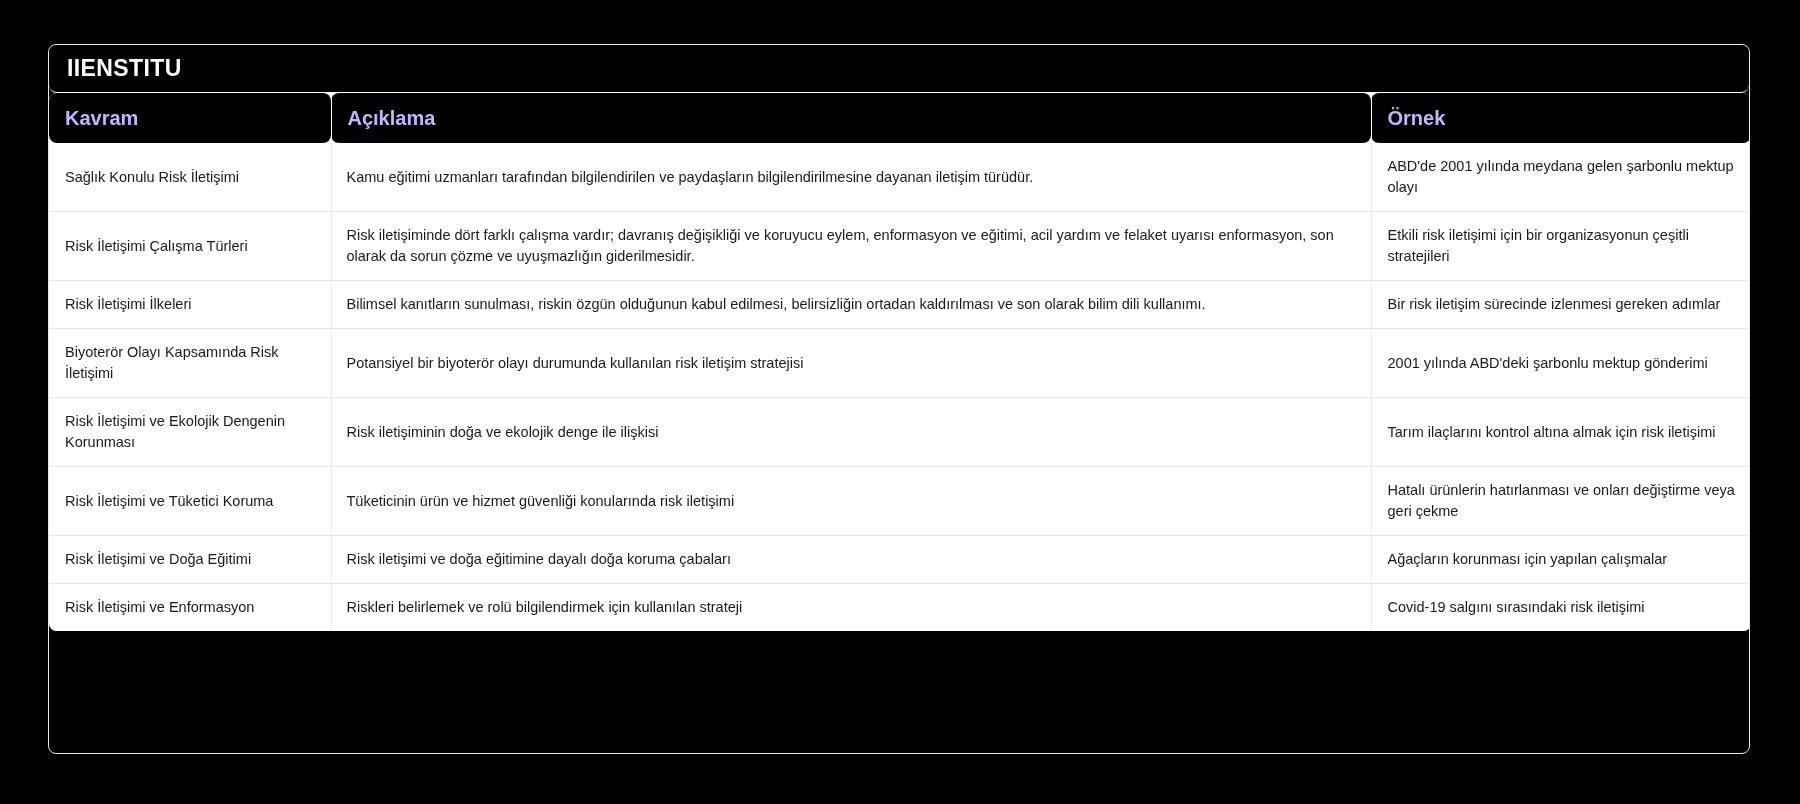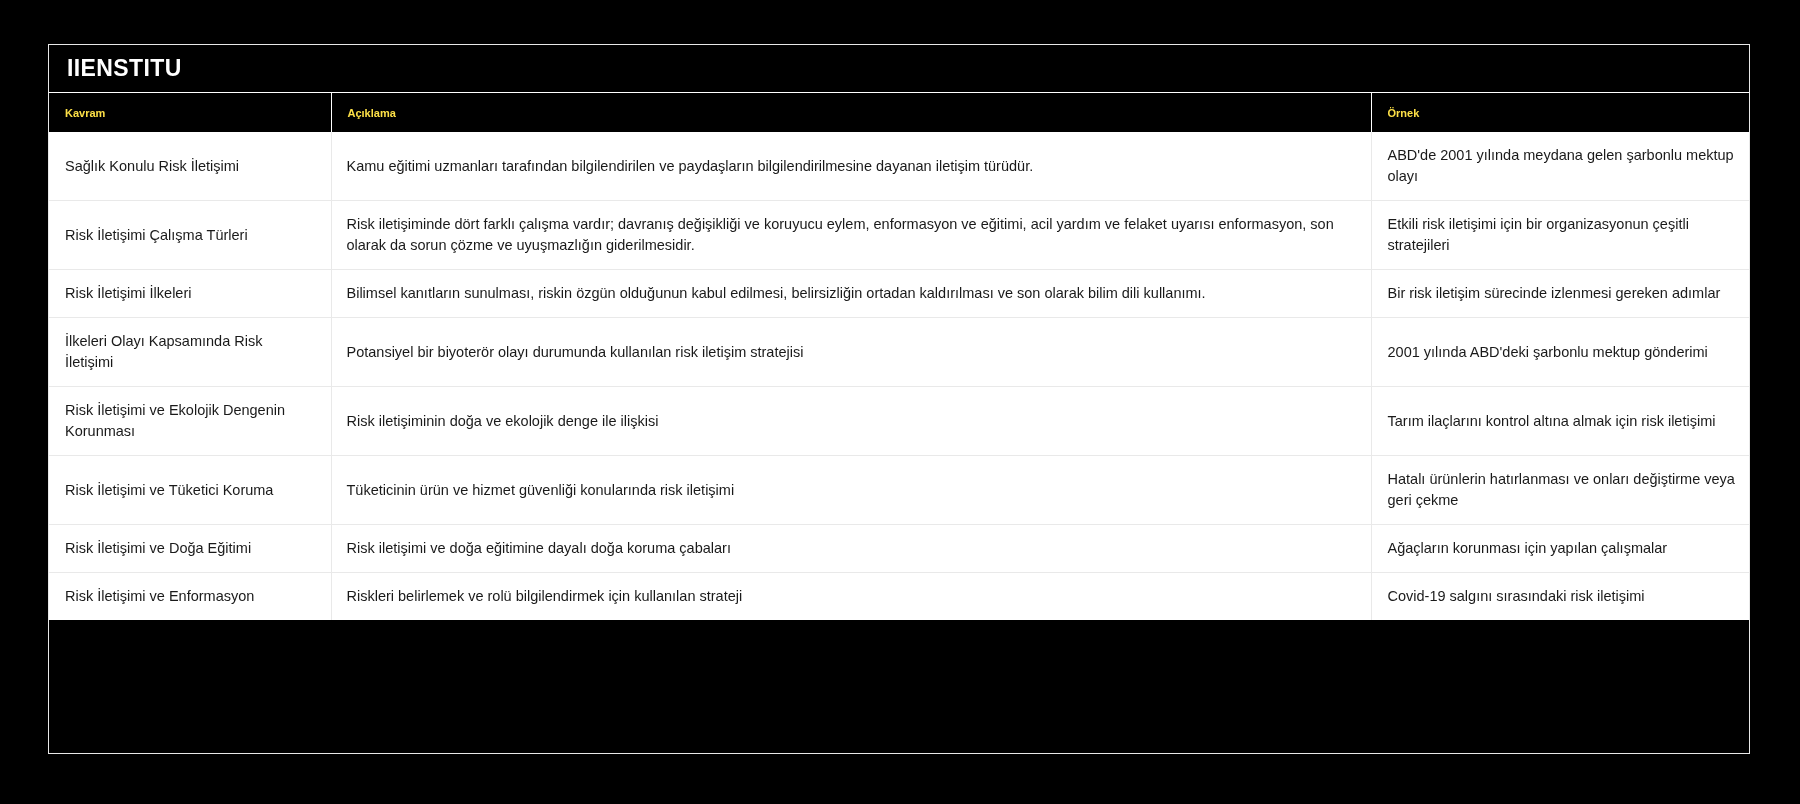--- a/index.html
+++ b/index.html
@@ -1,16 +1,16 @@
 <!DOCTYPE html>
 <html lang="tr"><head>
 <meta charset="utf-8">
 <title>IIENSTITU - Risk İletişimi Tablosu</title>
 <style>
-  * { box-sizing: border-box; }
+  * { box-sizing: border-box; border-radius: 8px; }
   html, body {
     margin: 0;
     padding: 0;
     width: 1800px;
     height: 804px;
     background: #000000;
     overflow: hidden;
     font-family: "Liberation Sans", "DejaVu Sans", sans-serif;
   }
 
@@ -52,22 +52,22 @@
   
   table.data-table {
     width: 100%;
     border-collapse: collapse;
     table-layout: fixed;
     background: #ffffff;
   }
 
   thead th {
     background: #000000;
-    color: #fde047;
-    font-size: 11px;
+    color: #c4b5fd;
+    font-size: 20px;
     font-weight: bold;
     text-align: left;
     padding: 14px 16px 13px 16px;
     border-right: 1px solid #ffffff;
     vertical-align: middle;
     white-space: nowrap;
   }
   thead th:last-child { border-right: none; }
 
   tbody td {
@@ -126,21 +126,21 @@
           <td class="cell-concept">Risk İletişimi Çalışma Türleri</td>
           <td class="cell-desc">Risk iletişiminde dört farklı çalışma vardır; davranış değişikliği ve koruyucu eylem, enformasyon ve eğitimi, acil yardım ve felaket uyarısı enformasyon, son olarak da sorun çözme ve uyuşmazlığın giderilmesidir.</td>
           <td class="cell-example">Etkili risk iletişimi için bir organizasyonun çeşitli stratejileri</td>
         </tr>
         <tr>
           <td class="cell-concept">Risk İletişimi İlkeleri</td>
           <td class="cell-desc">Bilimsel kanıtların sunulması, riskin özgün olduğunun kabul edilmesi, belirsizliğin ortadan kaldırılması ve son olarak bilim dili kullanımı.</td>
           <td class="cell-example">Bir risk iletişim sürecinde izlenmesi gereken adımlar</td>
         </tr>
         <tr>
-          <td class="cell-concept">İlkeleri Olayı Kapsamında Risk İletişimi</td>
+          <td class="cell-concept">Biyoterör Olayı Kapsamında Risk İletişimi</td>
           <td class="cell-desc">Potansiyel bir biyoterör olayı durumunda kullanılan risk iletişim stratejisi</td>
           <td class="cell-example">2001 yılında ABD'deki şarbonlu mektup gönderimi</td>
         </tr>
         <tr>
           <td class="cell-concept">Risk İletişimi ve Ekolojik Dengenin Korunması</td>
           <td class="cell-desc">Risk iletişiminin doğa ve ekolojik denge ile ilişkisi</td>
           <td class="cell-example">Tarım ilaçlarını kontrol altına almak için risk iletişimi</td>
         </tr>
         <tr>
           <td class="cell-concept">Risk İletişimi ve Tüketici Koruma</td>

